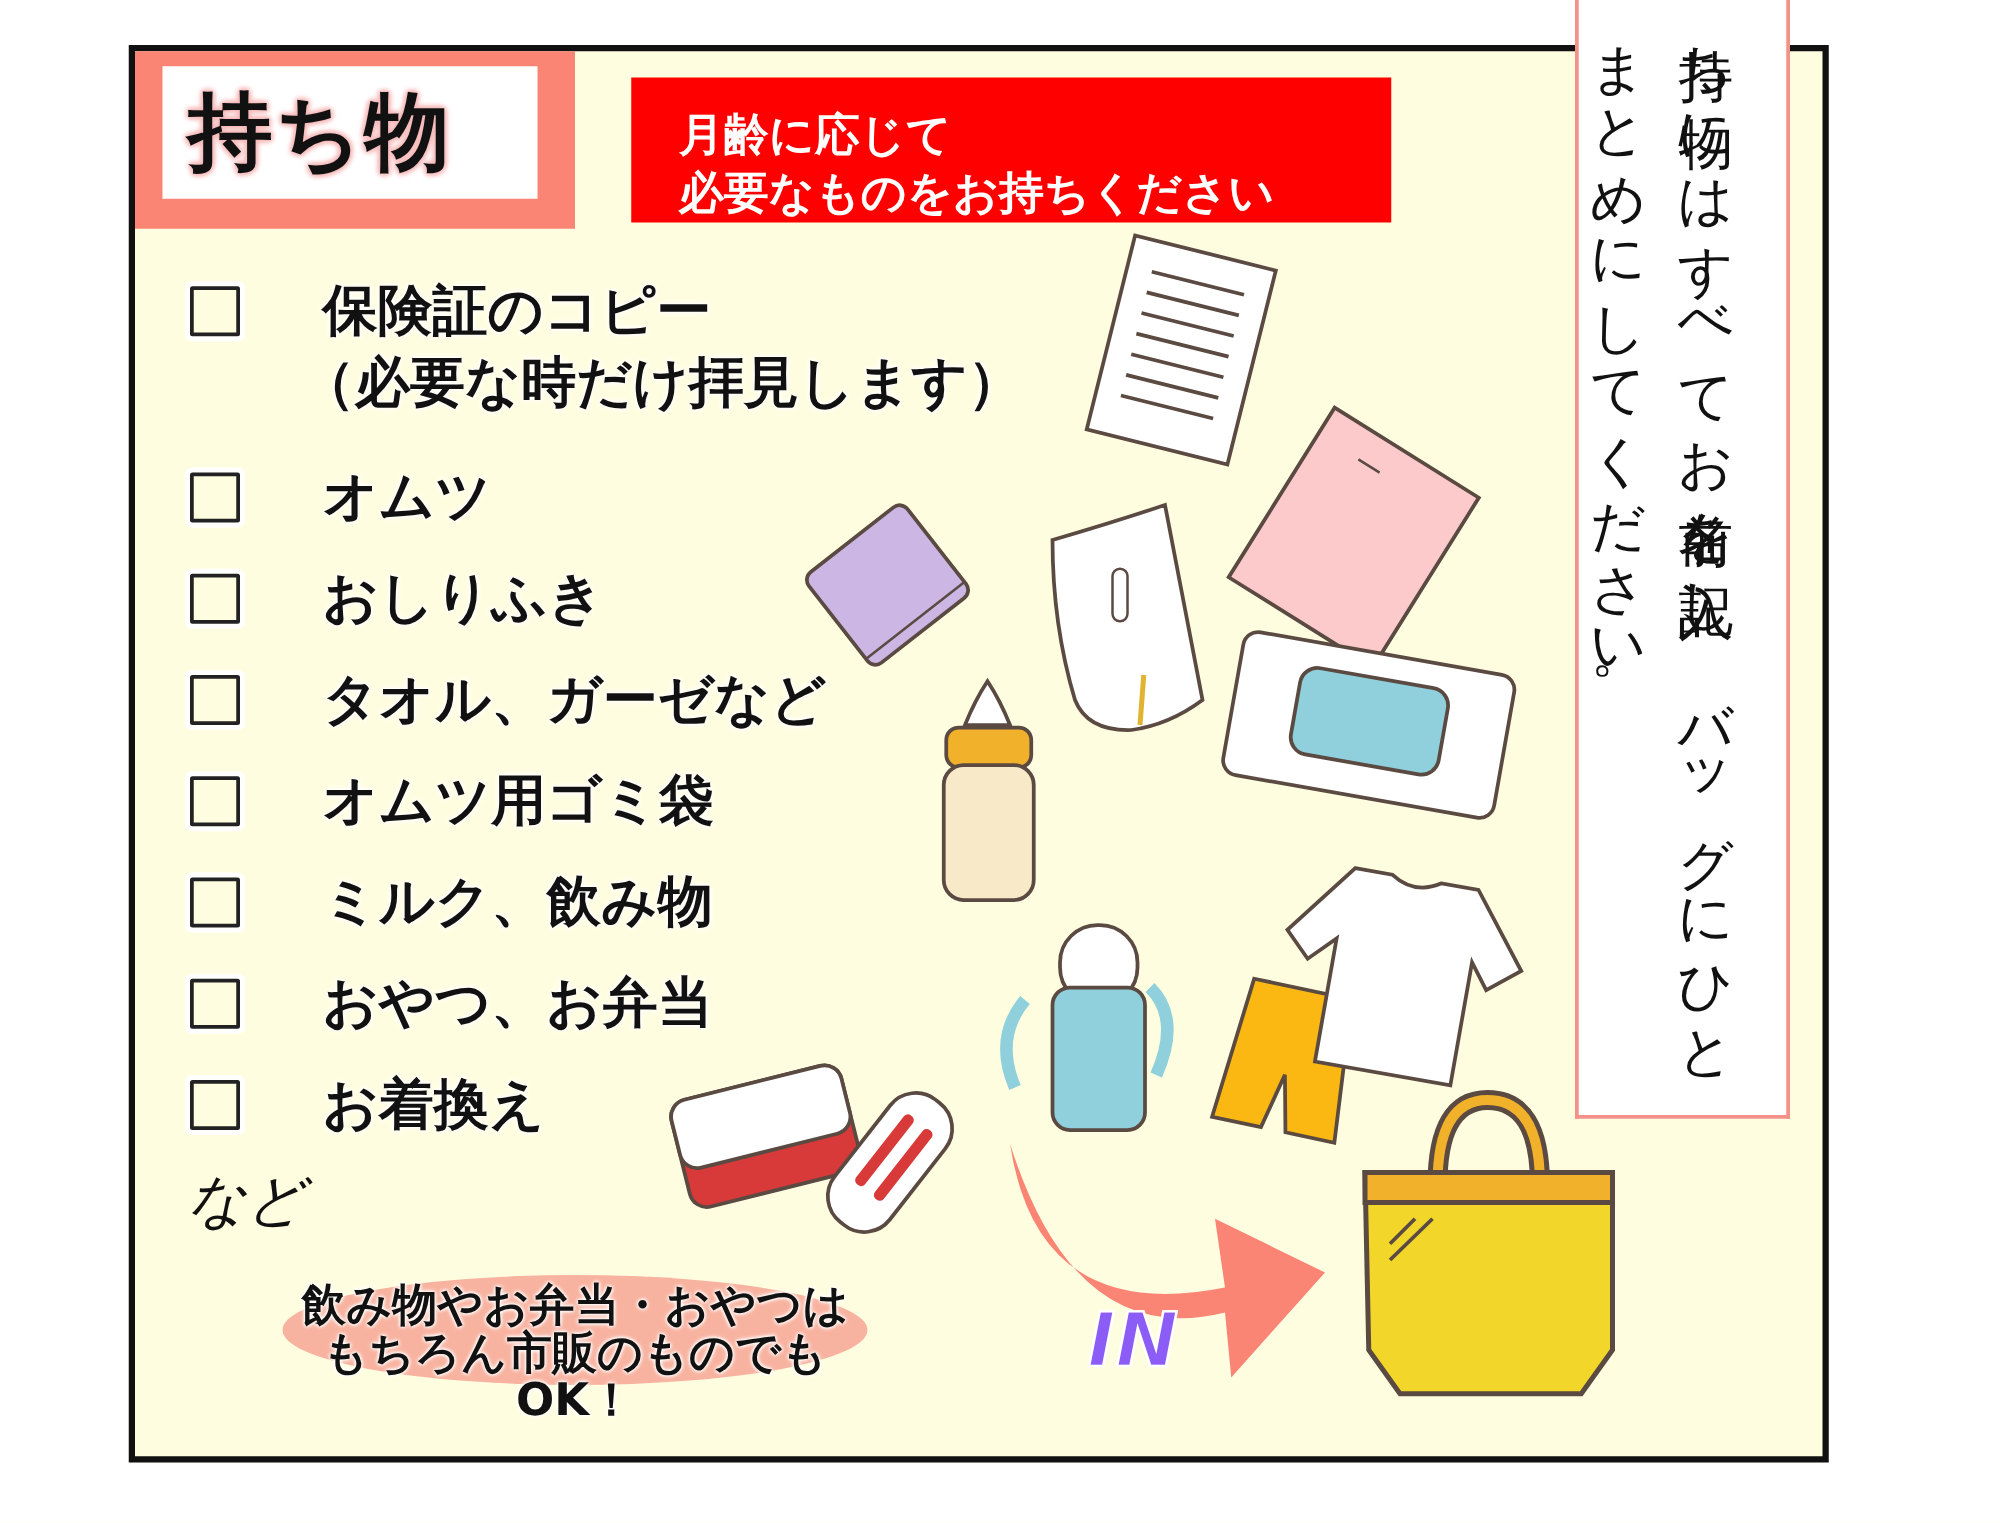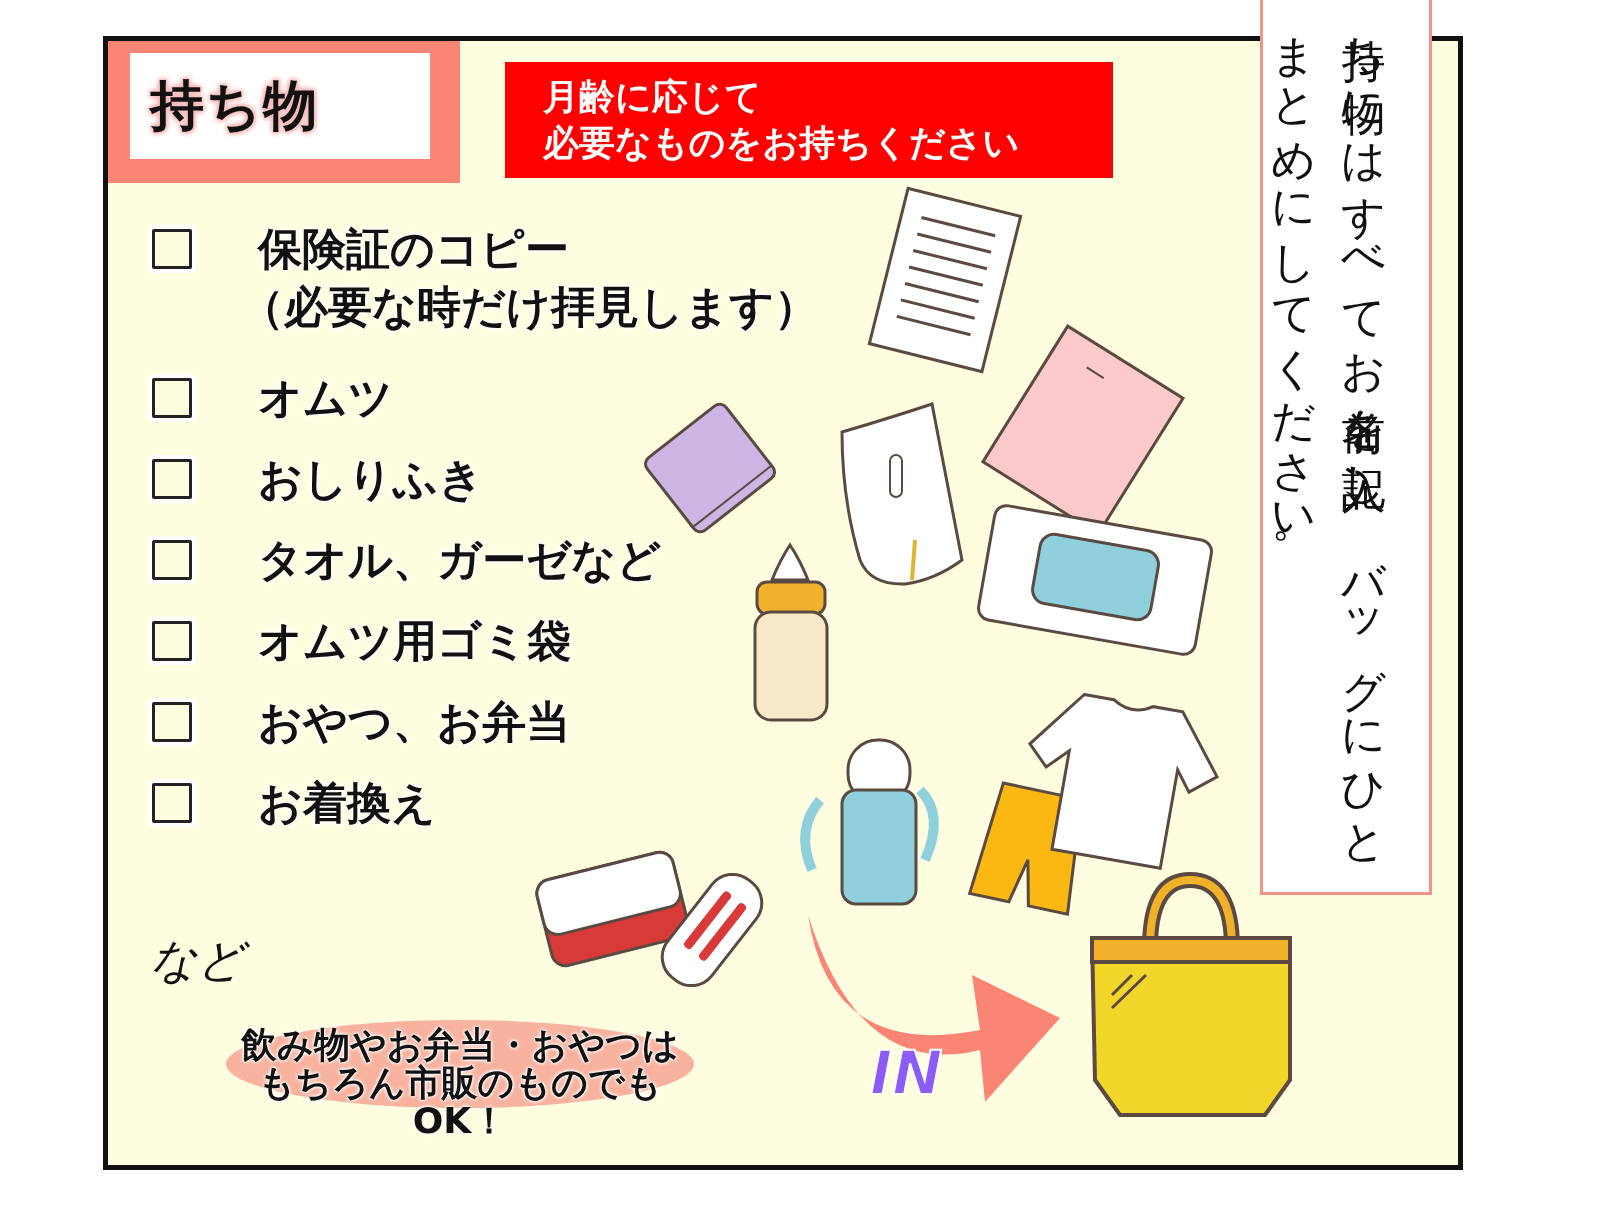--- a/index.html
+++ b/index.html
@@ -3,24 +3,24 @@
 <meta charset="utf-8">
 <style>
   html, body { margin:0; padding:0; }
   body { width:1600px; height:1218px; background:#ffffff; position:relative; overflow:hidden;
          font-family:"DejaVu Sans","Liberation Sans",sans-serif; }
   .frame { position:absolute; left:103px; top:36px; width:1360px; height:1134px;
            border:5px solid #111; background:#fffde0; box-sizing:border-box; }
   .title-box { position:absolute; left:108px; top:41px; width:352px; height:142px; background:#fa8575; }
   .title-inner { position:absolute; left:130px; top:53px; width:300px; height:106px; background:#ffffff;
                  display:flex; align-items:center; padding-left:20px; box-sizing:border-box; }
-  .title-text { font-size:54px; font-weight:bold; color:#111; letter-spacing:2px;
+  .title-text { font-size:68px; font-weight:bold; color:#111; letter-spacing:2px;
                 text-shadow: 0 0 4px #f6b9b9, 0 0 4px #f6b9b9, 0 0 6px #f6b9b9, 0 0 6px #f6b9b9; }
   .red-banner { position:absolute; left:505px; top:62px; width:608px; height:116px; background:#ff0000;
-                color:#fff; font-weight:bold; font-size:36px; line-height:46px; padding:12px 0 0 38px; box-sizing:border-box; }
+                color:#fff; font-weight:bold; font-size:36px; line-height:46px; padding:24px 0 0 38px; box-sizing:border-box; }
   .side-note { position:absolute; left:1260px; top:-5px; width:172px; height:900px; background:#fff;
                border:3px solid #f4928a; border-top:none; box-sizing:border-box; }
   .side-text { position:absolute; right:30px; top:10px; writing-mode:vertical-rl; font-size:44px;
                line-height:70px; color:#111; letter-spacing:2px; }
   .checklist { position:absolute; left:152px; top:220px; }
   .item { display:flex; align-items:flex-start; height:81px; }
   .item.first { height:149px; }
   .cb { width:34px; height:34px; border:3px solid #222; background:#fffde0; border-radius:2px;
         box-shadow:0 0 0 4px #fff; margin-top:9px; margin-right:66px; flex:none; cursor:pointer; }
   .label { font-size:44px; line-height:58px; color:#111; font-weight:bold;
@@ -70,20 +70,24 @@
     <div class="cb"></div>
     <div class="label">おしりふき</div>
   </div>
   <div class="item">
     <div class="cb"></div>
     <div class="label">タオル、ガーゼなど</div>
   </div>
   <div class="item">
     <div class="cb"></div>
     <div class="label">オムツ用ゴミ袋</div>
+  </div>
+  <div class="item">
+    <div class="cb"></div>
+    <div class="label">ミルク、飲み物</div>
   </div>
   <div class="item">
     <div class="cb"></div>
     <div class="label">おやつ、お弁当</div>
   </div>
   <div class="item">
     <div class="cb"></div>
     <div class="label">お着換え</div>
   </div>
 </div>

